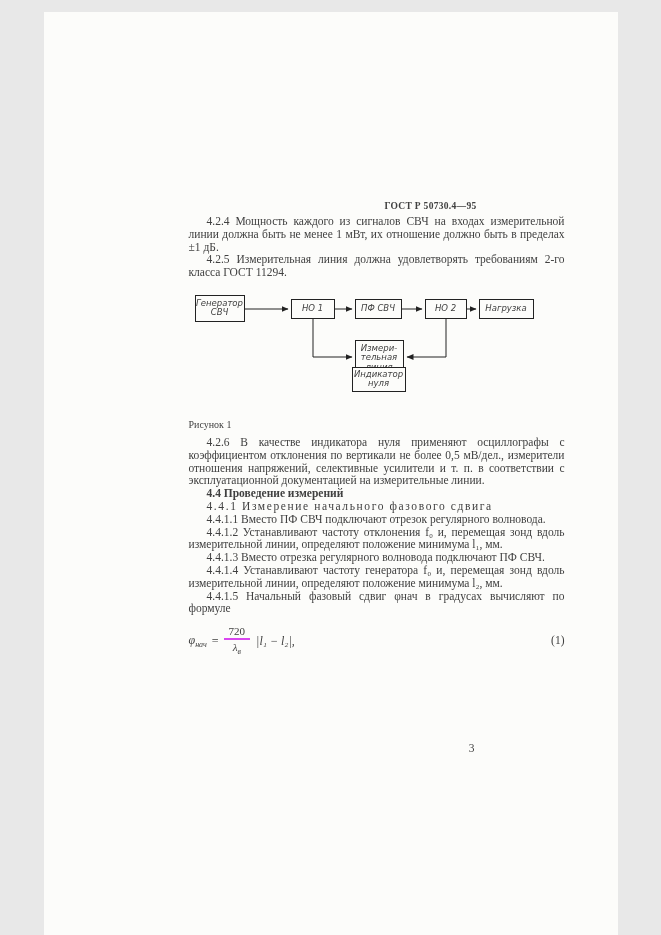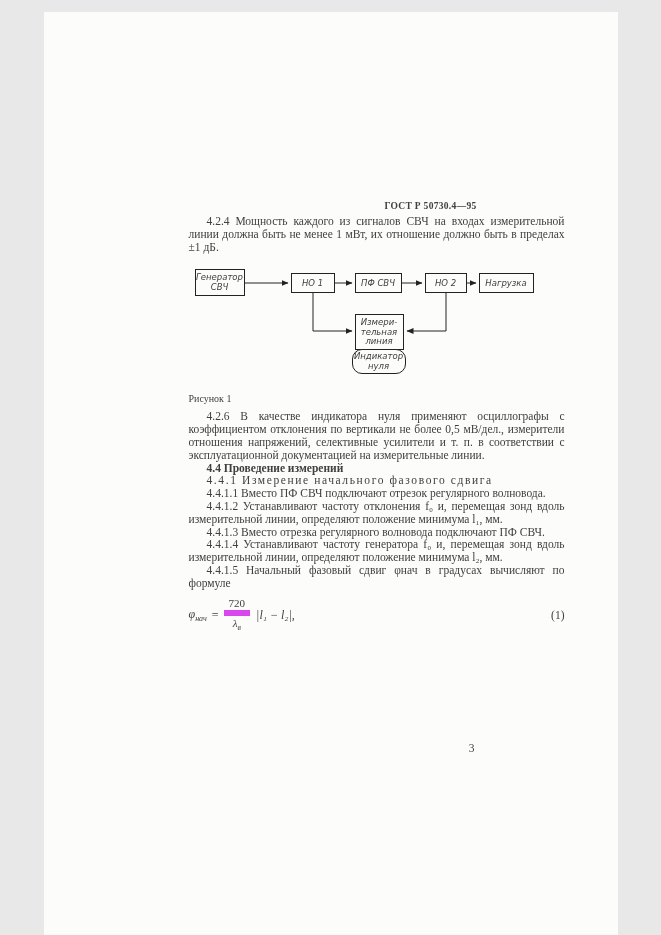--- a/index.html
+++ b/index.html
@@ -41,57 +41,58 @@
     background:#fcfcfa;
     box-sizing:border-box;
     padding:1px;
   }
   .dbox.generator{left:6px;top:2px;width:50px;height:27px;}
   .dbox.no1{left:102px;top:6px;width:44px;height:20px;}
   .dbox.pf{left:166px;top:6px;width:47px;height:20px;}
   .dbox.no2{left:236px;top:6px;width:42px;height:20px;}
   .dbox.load{left:290px;top:6px;width:55px;height:20px;}
   .dbox.linebox{left:166px;top:47px;width:49px;height:36px;}
-  .dbox.indicator{left:163px;top:82px;width:54px;height:25px;border-radius:10px;}
+  .dbox.indicator{left:163px;top:74px;width:54px;height:25px;}
   .diagram-lines{position:absolute;left:0;top:0;}
   .diagram-lines line{stroke:#222;stroke-width:1;}
   .fig-caption{
     margin-top:6px;text-align:left;font-size:10px;
   }
   
   .formula{
     position:relative;
     margin-top:10px;
     display:flex;align-items:center;justify-content:flex-start;
     font-size:12px;
     height:32px;
   }
   .f-var{font-style:italic;}
   .f-var sub,.den sub{font-size:8px;}
   .f-eq{margin:0 5px;}
   .frac{display:inline-flex;flex-direction:column;align-items:center;line-height:12px;font-size:11px;}
-  .frac .num{border-bottom:6px solid #d946ef;padding:0 5px 1px;}
+  .frac .num{border-bottom:2px solid #d946ef;padding:0 5px 1px;}
   .frac .den{padding-top:1px;font-style:italic;}
   .f-body{font-style:italic;margin-left:6px;}
   .f-number{position:absolute;right:0;top:9px;font-style:normal;font-size:11.5px;}
   .page-number{
     position:absolute;top:730px;right:143px;font-size:11.5px;
   }
 </style>
 </head>
 <body>
 
 <div class="page">
 
   <div class="gost-header">ГОСТ Р 50730.4—95</div>
 
   <div class="content">
 
     <div id="paras-top">
         <p class="para normal">4.2.4 Мощность каждого из сигналов СВЧ на входах измерительной линии должна быть не менее 1 мВт, их отношение должно быть в пределах ±1 дБ.</p>
+        <p class="para normal">4.2.5 Измерительная линия должна удовлетворять требованиям 2-го класса ГОСТ 11294.</p>
       </div>
 
     <div class="figure">
       <div class="diagram">
 
         <svg class="diagram-lines" width="376" height="120">
           <defs>
             <marker id="arr" markerWidth="8" markerHeight="8" refX="6.5" refY="3" orient="auto" markerUnits="userSpaceOnUse">
               <path d="M0,0 L7,3 L0,6 Z" fill="#222"></path>
             </marker>

